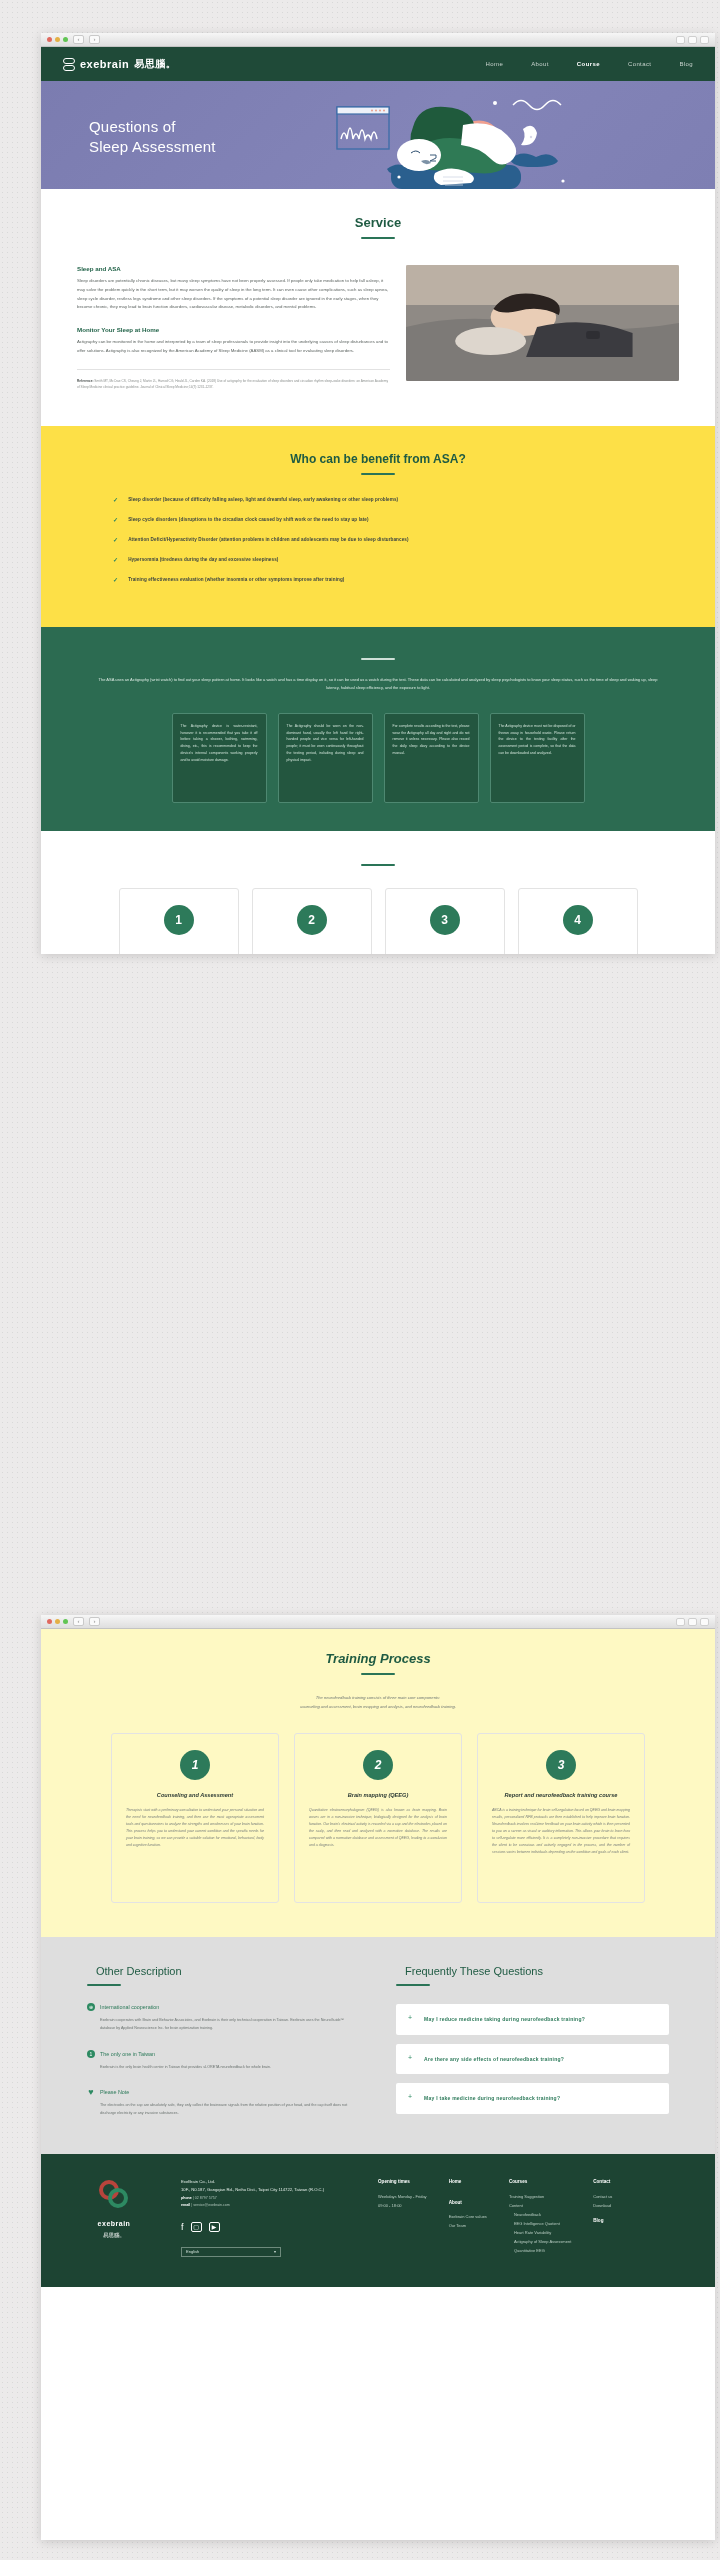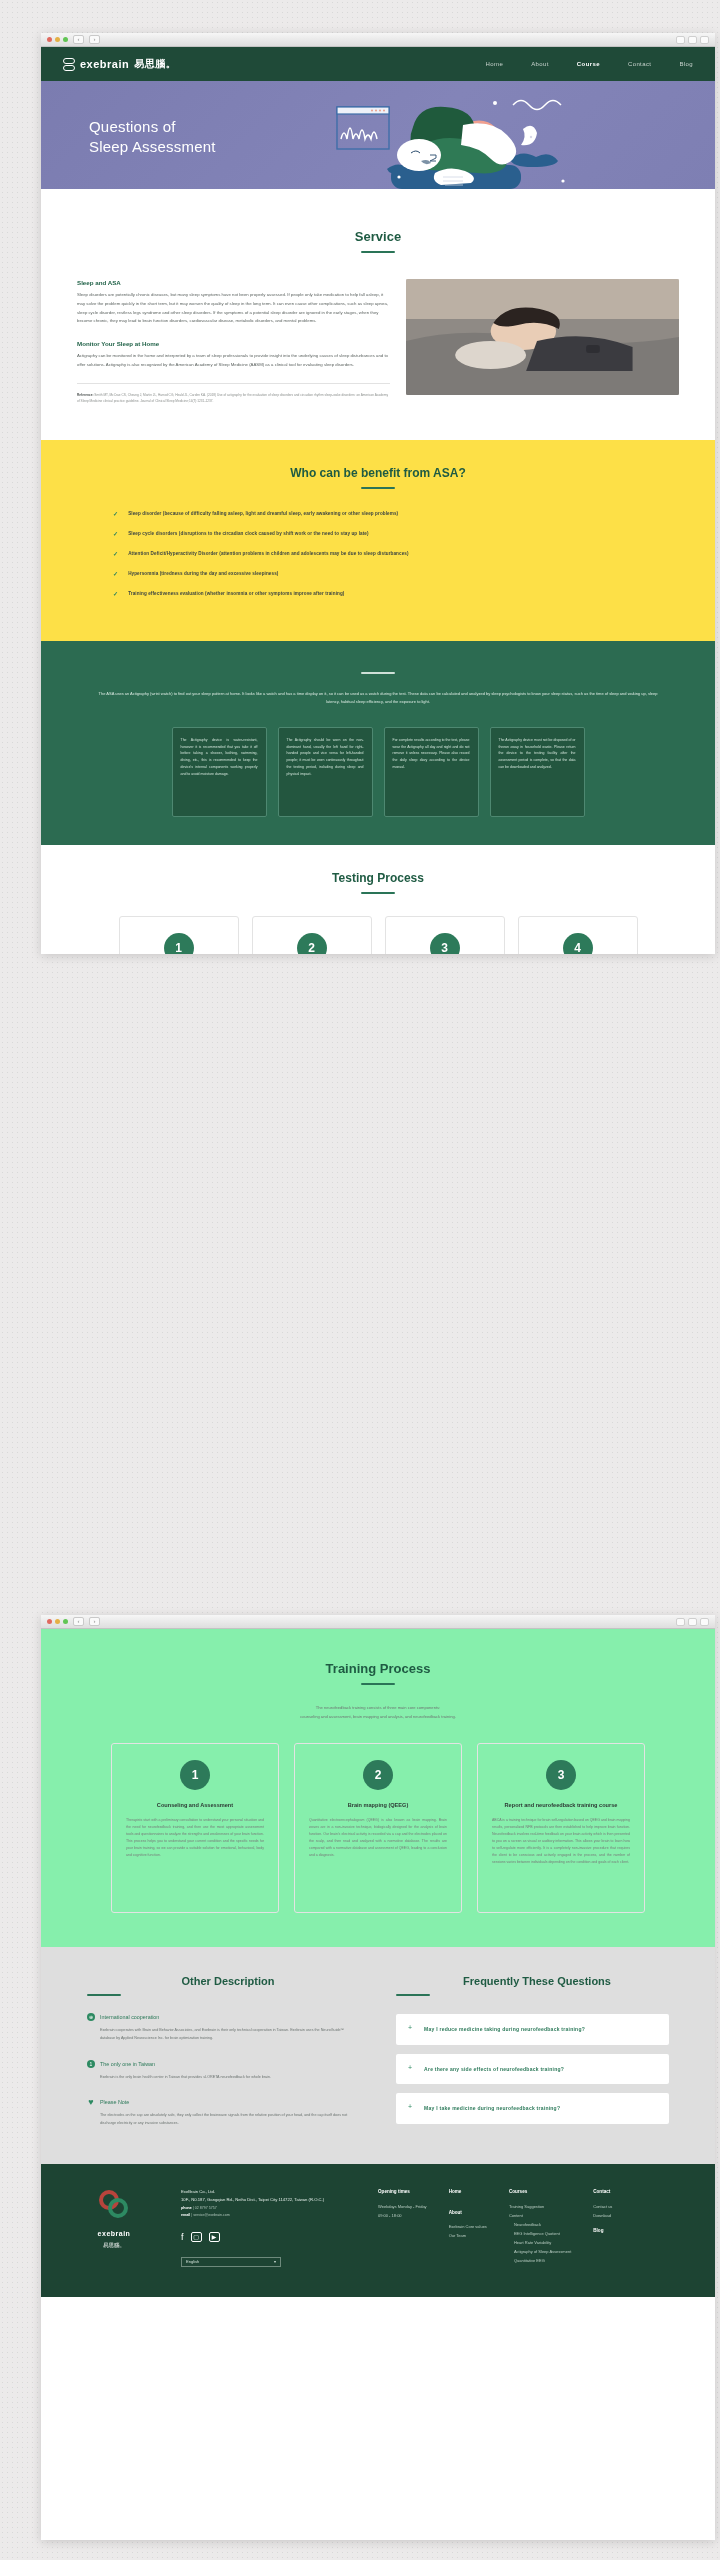--- a/index.html
+++ b/index.html
@@ -41,21 +41,21 @@
     font-weight:400;letter-spacing:.2px;}
   .hero-art{position:absolute;right:0;top:0;width:420px;height:108px;}
 
   
   .sec-title{text-align:center;color:#1f5b43;font-weight:bold;}
   .rule{width:34px;height:2px;background:#2a7457;margin:7px auto 0;border-radius:1px;}
   .rule.light{background:#cfe0d8;}
 
   
   .service{background:#fff;padding:26px 0 36px;}
-  .service h2{font-size:13px;margin-top:14px;}
+  .service h2{font-size:13px;}
   .svc-body{display:flex;gap:16px;padding:26px 36px 0;}
   .svc-left{width:52%;}
   .svc-left h3{color:#226349;font-size:6.2px;margin:0 0 5px;}
   .svc-left h3.second{margin-top:14px;}
   .svc-left p{font-size:4.3px;line-height:2.05;color:#5c6360;}
   .ref{border-top:1px solid #e2e2e2;margin-top:13px;padding-top:8px;font-size:3.2px;
     line-height:1.9;color:#8c908e;}
   .ref b{color:#4c5250;}
   .svc-photo{flex:1;height:116px;border-radius:2px;position:relative;overflow:hidden;
     background:linear-gradient(160deg,#b9b0a7,#8e8881);}
@@ -79,32 +79,32 @@
   
   .process{background:#fff;padding:26px 0 34px;}
   .process h2{font-size:12px;}
   .pcards{display:flex;gap:13px;justify-content:center;margin-top:22px;}
   .pcard{width:120px;height:152px;border:1px solid #e3e3e3;border-radius:3px;
     padding:16px 13px;text-align:center;background:#fff;}
   .circle{width:30px;height:30px;border-radius:50%;background:#2d7a5a;color:#fff;
     font-size:12px;font-weight:bold;display:flex;align-items:center;justify-content:center;margin:0 auto;}
 
   
-  .training{background:#86efac;padding:32px 0 34px;}
+  .training{background:#fef9c3;padding:22px 0 34px;font-style:italic;}
   .training h2{font-size:13px;}
   .tr-intro{text-align:center;font-size:4.1px;line-height:2.2;color:#6d7572;margin-top:18px;}
   .trcards{display:flex;gap:15px;justify-content:center;margin-top:22px;}
   .trcard{width:168px;min-height:170px;border:1px solid #e3e3e3;border-radius:3px;padding:16px 14px;text-align:center;}
   .trcard h4{font-size:5.6px;color:#2d3b35;margin:12px 0 9px;}
   .trcard p{font-size:3.5px;line-height:2.0;color:#767c79;text-align:justify;}
 
   
   .other{background:#dedede;padding:28px 46px 36px;display:flex;gap:36px;}
   .othcol{width:48%;}
-  .othcol h2{color:#1f5b43;font-size:11px;font-weight:bold;text-align:center;margin-left:9px;}
+  .othcol h2{color:#1f5b43;font-size:11px;font-weight:normal;text-align:left;margin-left:9px;}
   .othcol .rule{margin:7px 0 0;}
   .oitem{margin-top:17px;}
   .oitem .ohead{display:flex;align-items:center;gap:5px;color:#2d7a5a;font-size:5.4px;}
   .oicon{width:8px;height:8px;border-radius:50%;background:#2d8a62;color:#fff;font-size:5px;
     display:flex;align-items:center;justify-content:center;flex:0 0 auto;}
   .oicon.heart{background:transparent;color:#2d8a62;font-size:9px;}
   .oitem p{margin-top:6px;padding-left:13px;font-size:3.7px;line-height:2.1;color:#6b7370;}
   .faq{margin-top:18px;display:flex;flex-direction:column;gap:9px;}
   .faqrow{background:#fff;border-radius:2px;padding:10px 12px;display:flex;gap:12px;align-items:flex-start;}
   .plus{color:#2d8a62;font-size:7px;line-height:1;flex:0 0 auto;}
@@ -269,21 +269,20 @@
     <p class="test-intro">The ASA uses an Actigraphy (wrist watch) to find out your sleep pattern at home. It looks like a watch and has a time display on it, so it can be used as a watch during the test. These data can be calculated and analyzed by sleep psychologists to know your sleep status, such as the time of sleep and waking up, sleep latency, habitual sleep efficiency, and the exposure to light.</p>
     <div class="cards4">
       <div class="tcard">The Actigraphy device is water-resistant, however it is recommended that you take it off before taking a shower, bathing, swimming, diving, etc., this is recommended to keep the device's internal components working properly and to avoid moisture damage.</div>
       <div class="tcard">The Actigraphy should be worn on the non-dominant hand, usually the left hand for right-handed people and vice versa for left-handed people; it must be worn continuously throughout the testing period, including during sleep and physical impact.</div>
       <div class="tcard">For complete results according to the test, please wear the Actigraphy all day and night and do not remove it unless necessary. Please also record the daily sleep diary according to the device manual.</div>
       <div class="tcard">The Actigraphy device must not be disposed of or thrown away in household waste. Please return the device to the testing facility after the assessment period is complete, so that the data can be downloaded and analyzed.</div>
     </div>
   </section>
 
   <section class="process">
-    <h2 class="sec-title">Testing Process</h2>
     <div class="rule"></div>
     <div class="pcards">
       <div class="pcard">
         <div class="circle">1</div>
 
       </div>
       <div class="pcard">
         <div class="circle">2</div>
 
       </div>

